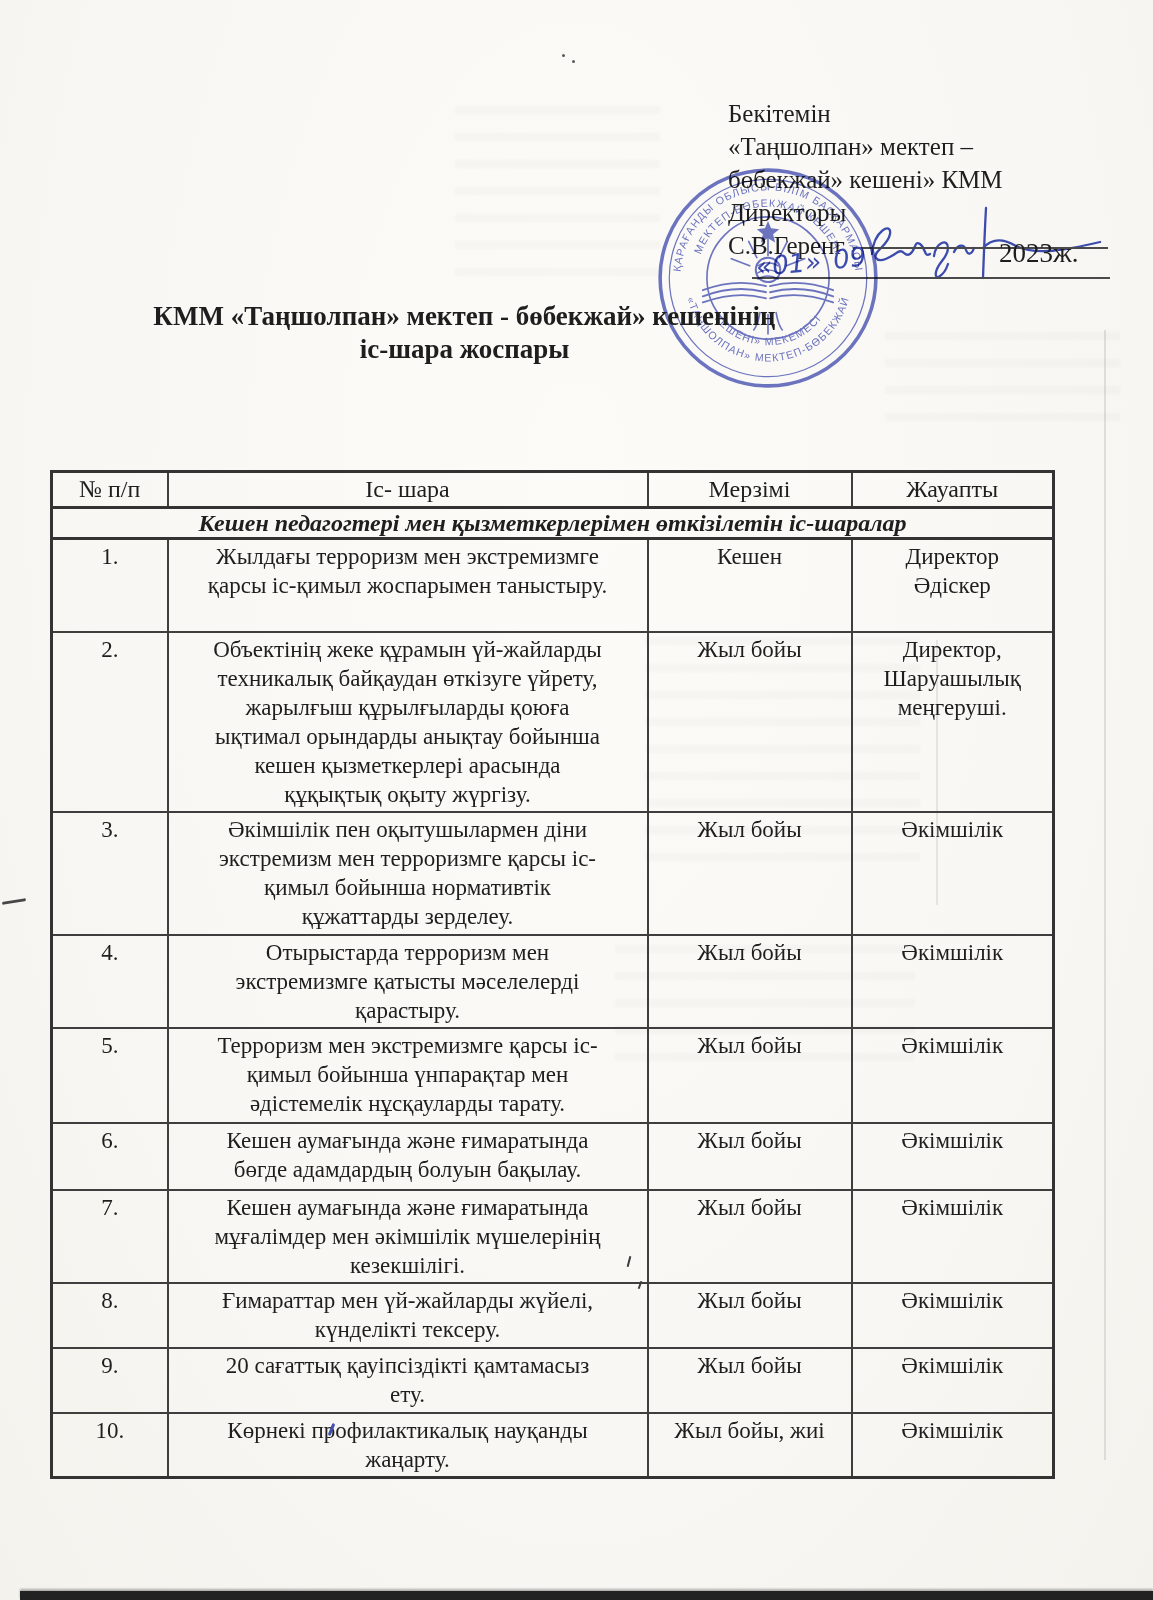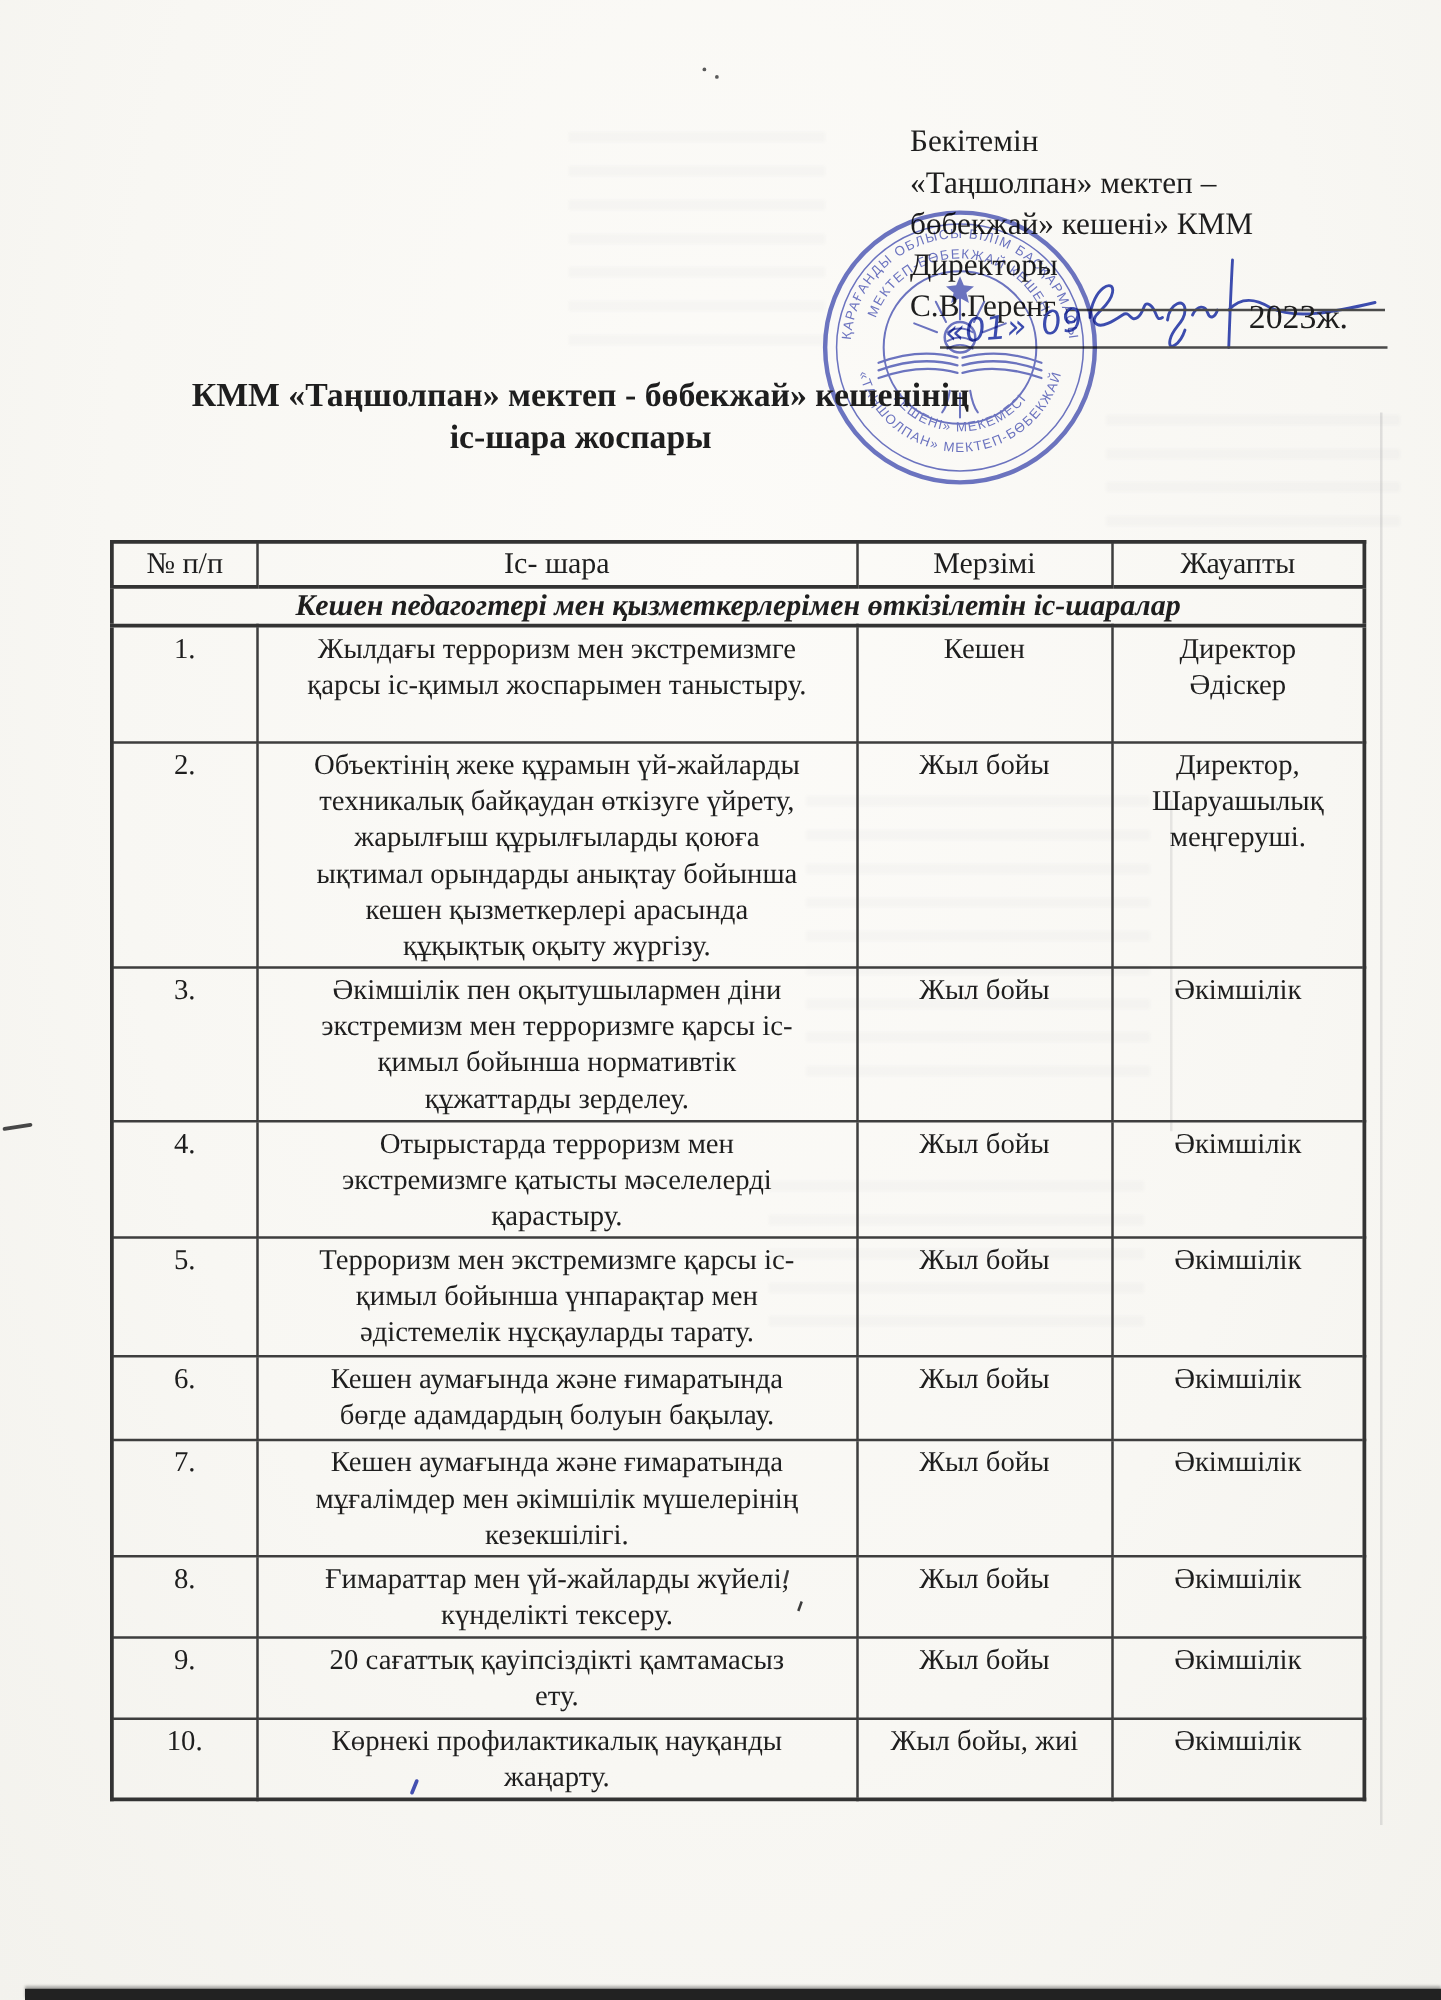--- a/index.html
+++ b/index.html
@@ -25,23 +25,23 @@
   
   .stamp { position:absolute; left:654px; top:164px; width:228px; height:228px;
            color:var(--stamp-ink,#4d57ba); mix-blend-mode:multiply; opacity:.82; }
   .stamp text { font-family:"Liberation Sans","DejaVu Sans",sans-serif; font-size:10.5px; letter-spacing:1.1px; }
 
   
   .doc-title { position:absolute; left:0; top:300px; width:929px; text-align:center;
                font-weight:bold; font-size:27px; line-height:33px; }
 
   
-  table.plan { position:absolute; left:50px; top:432px; width:1002px;
+  table.plan { position:absolute; left:50px; top:470px; width:1002px;
                border-collapse:collapse; table-layout:fixed;
-               font-size:23px; line-height:29px; border:3px solid #333;margin-left:38px; }
+               font-size:23px; line-height:29px; border:3px solid #333; }
   .plan th, .plan td { border:2px solid #3e3e3e; text-align:center; vertical-align:top; padding:2px 6px; }
   .plan thead th { font-weight:normal; font-size:24px; height:36px; vertical-align:middle; padding:1px;
                    border-bottom:3px solid #333; }
   .plan tr.section td { font-style:italic; font-weight:bold; font-size:24px; line-height:28px;
                         height:30px; padding:0 2px; border-bottom:3px solid #333; }
   .plan .c-act, .plan .c-resp { white-space:pre-line; }
 
   
   .ghost { position:absolute; opacity:.6; filter:blur(1.3px); pointer-events:none;
            background:repeating-linear-gradient(0deg, transparent 0 19px, rgba(120,125,138,.07) 19px 27px); }

